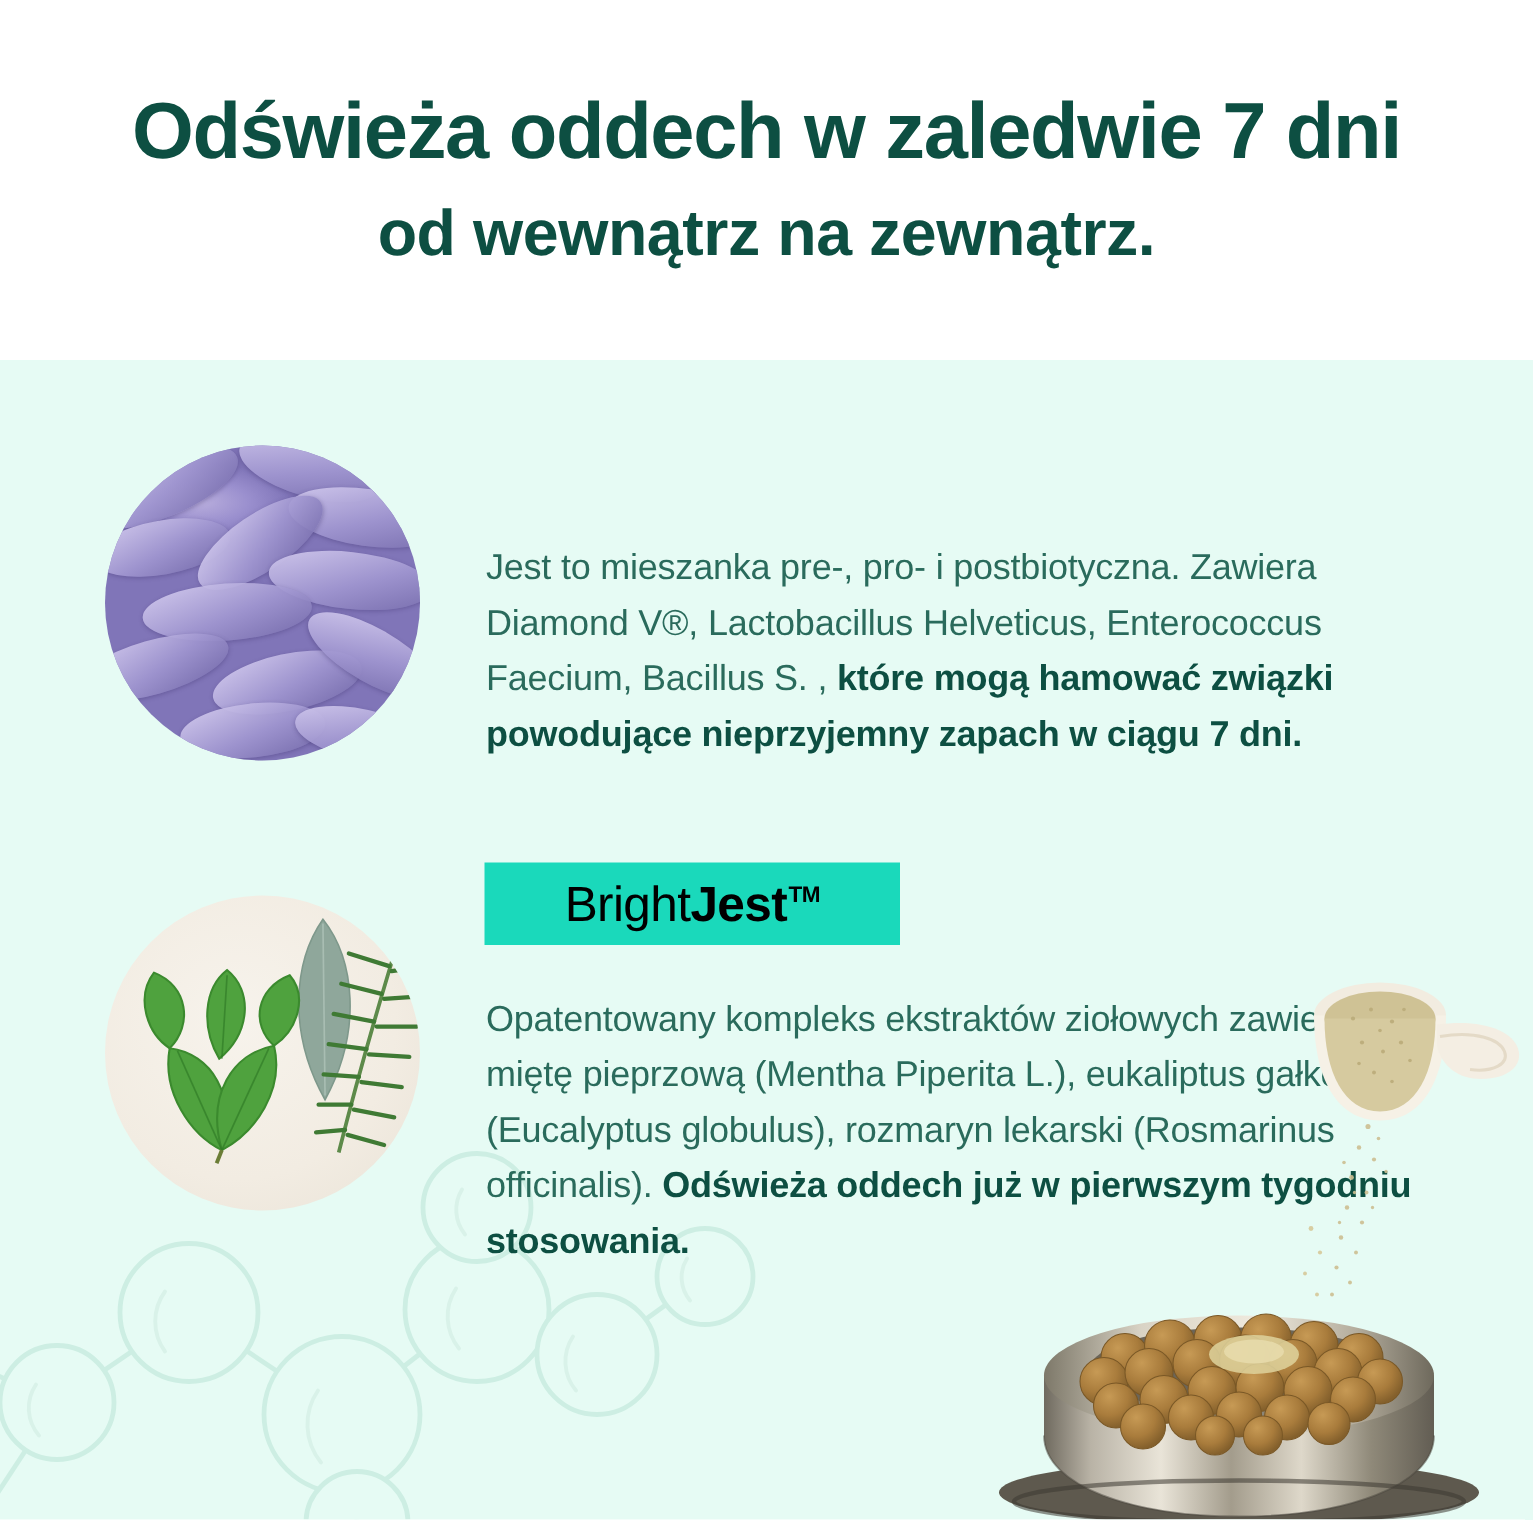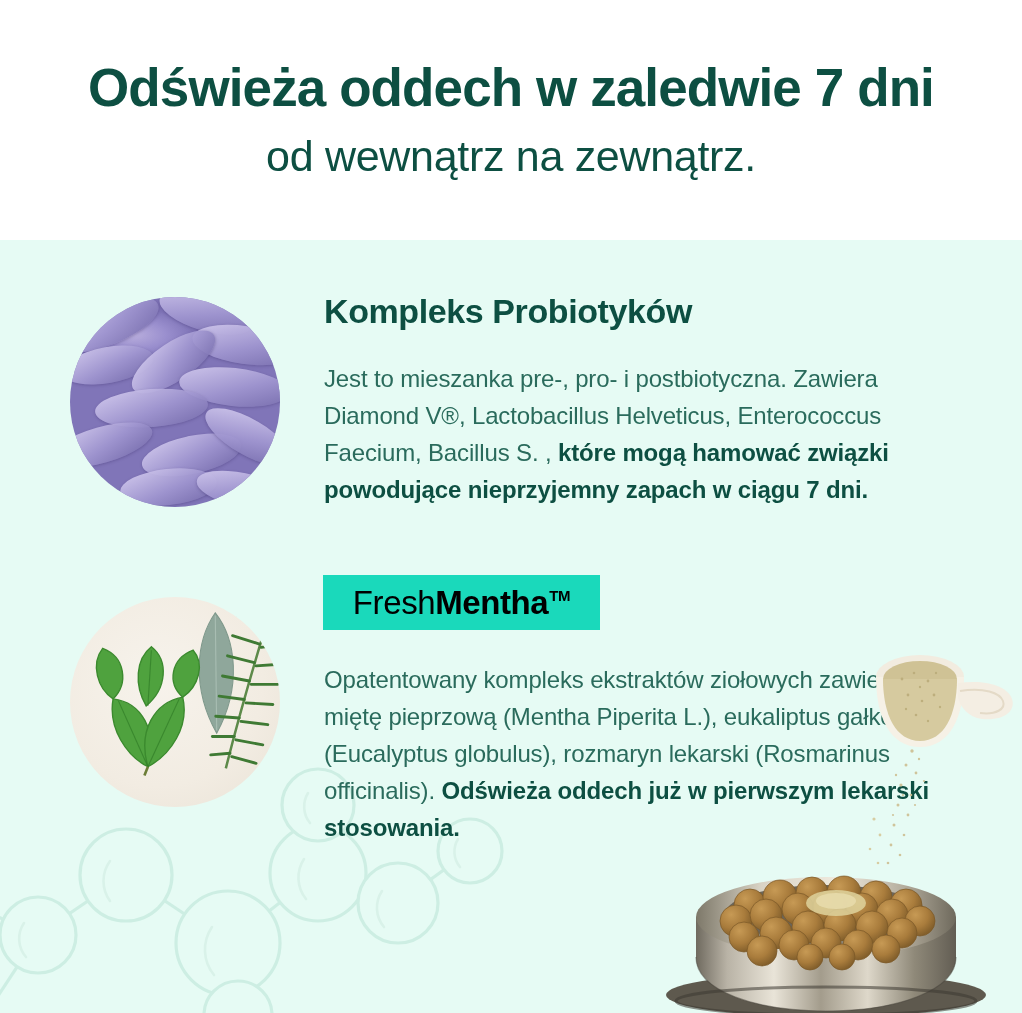--- a/index.html
+++ b/index.html
@@ -47,21 +47,21 @@
     line-height: 1.12;
     white-space: nowrap;
   }
   .subheadline {
     position: absolute;
     left: 0;
     top: 132px;
     width: 1022px;
     text-align: center;
     font-size: 43px;
-    font-weight: 400;
+    font-weight: 700;
     letter-spacing: -0.3px;
     color: #0d4f42;
     line-height: 1.15;
     white-space: nowrap;
   }
 
   
   .mint-band {
     position: absolute;
     left: 0;
@@ -425,31 +425,30 @@
         <circle cx="240" cy="44" r="1.3"></circle>
       <circle cx="248" cy="58" r="1.3"></circle>
     </g>
   </svg>
 
   <div class="header-band">
     <div class="headline">Odświeża oddech w zaledwie 7 dni</div>
     <div class="subheadline">od wewnątrz na zewnątrz.</div>
   </div>
 
-  <div class="block-title">Kompleks Probiotyków</div>
 
   <div class="body-copy body-copy-1">
     <span>Jest to mieszanka pre-, pro- i postbiotyczna. Zawiera Diamond V®, Lactobacillus Helveticus, Enterococcus Faecium, Bacillus S. , </span><b>które mogą hamować związki powodujące nieprzyjemny zapach w ciągu 7 dni.</b>
   </div>
 
   <div class="brightfresh-badge">
     <span class="bf-text">
-      <span class="bf-light">Fresh</span>
-        <span class="bf-bold">Mentha</span>
+      <span class="bf-light">Bright</span>
+        <span class="bf-bold">Jest</span>
         <span class="bf-tm">TM</span>
     </span>
   </div>
 
   <div class="body-copy body-copy-2">
-    <span>Opatentowany kompleks ekstraktów ziołowych zawiera miętę pieprzową (Mentha Piperita L.), eukaliptus gałkowy (Eucalyptus globulus), rozmaryn lekarski (Rosmarinus officinalis). </span><b>Odświeża oddech już w pierwszym lekarski stosowania.</b>
+    <span>Opatentowany kompleks ekstraktów ziołowych zawiera miętę pieprzową (Mentha Piperita L.), eukaliptus gałkowy (Eucalyptus globulus), rozmaryn lekarski (Rosmarinus officinalis). </span><b>Odświeża oddech już w pierwszym tygodniu stosowania.</b>
   </div>
 
 </div>
 
 </body></html>

